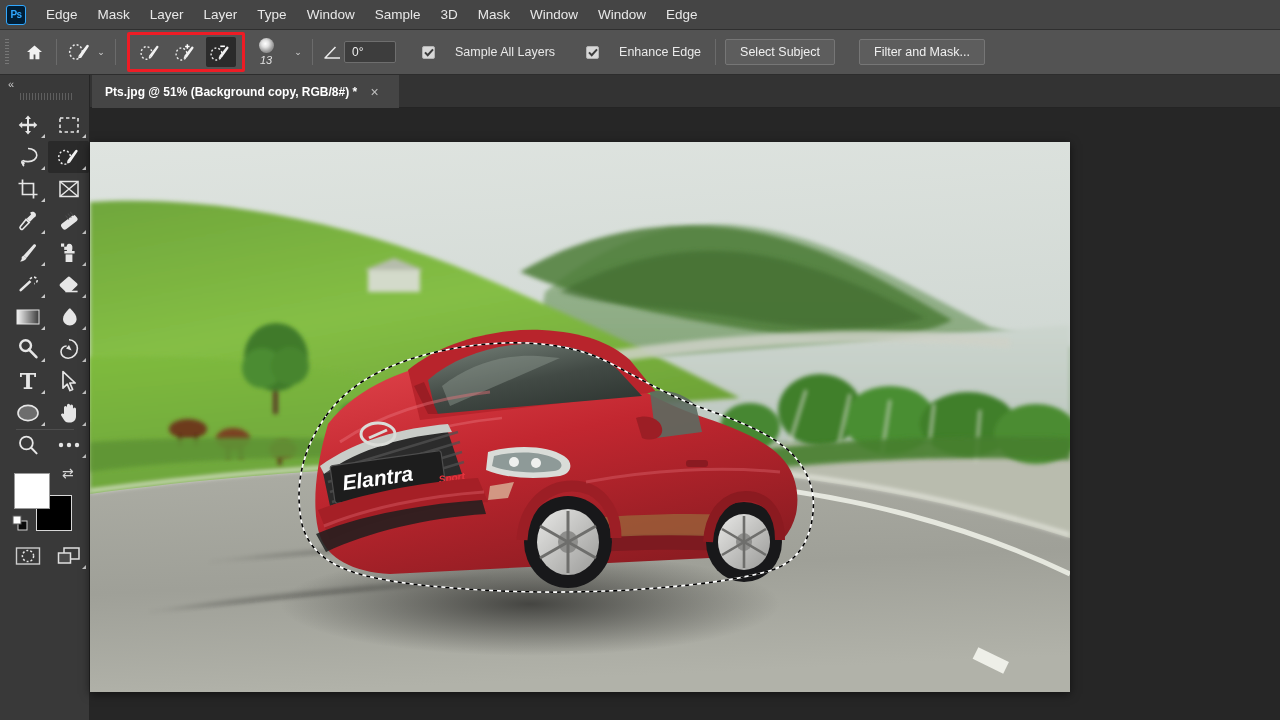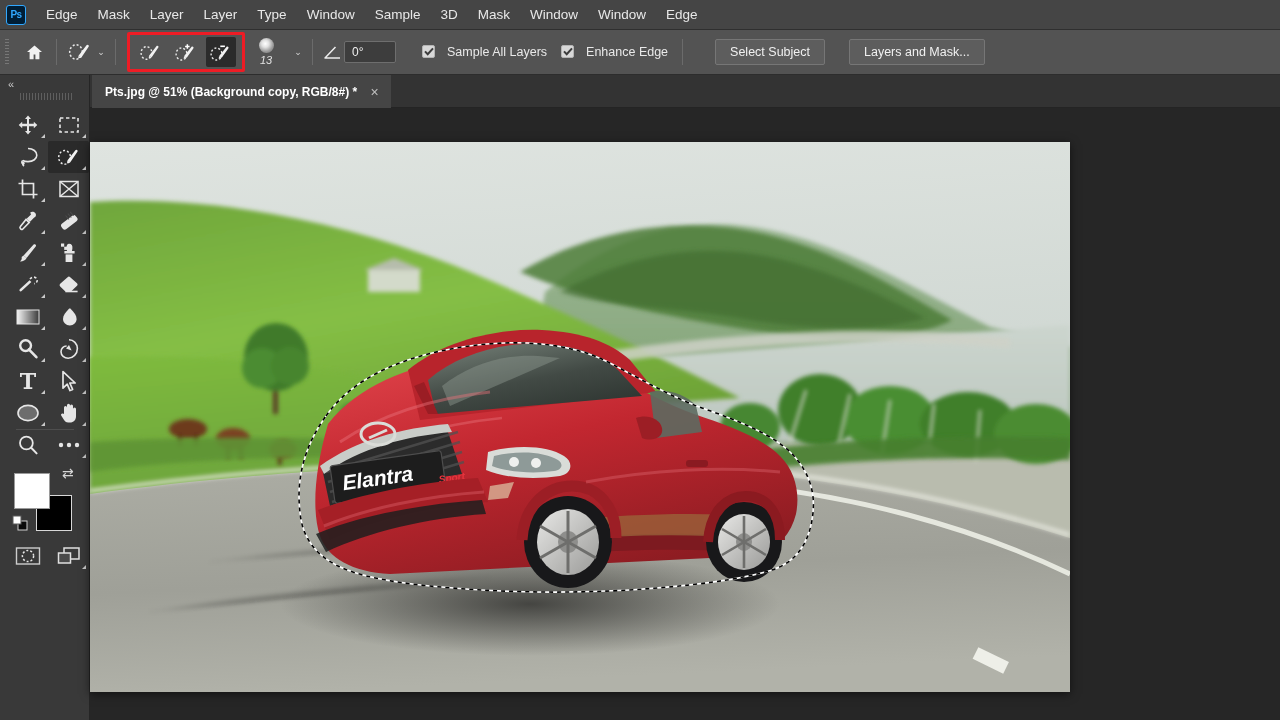--- a/index.html
+++ b/index.html
@@ -69,21 +69,21 @@
     background: radial-gradient(circle at 42% 38%, #ffffff 0%, #e2e2e2 28%, #9a9a9a 62%, #6a6a6a 100%);
   }
   #brush-size-label { color: #e3e3e3; font-size: 11px; margin-top: 1px; font-style: italic; }
   #angle-field {
     width: 52px; height: 22px; background: #3d3d3d;
     border: 1px solid #6e6e6e; border-radius: 2px;
     color: #efefef; font-size: 12px;
     display: flex; align-items: center; padding-left: 7px; flex: 0 0 auto;
   }
   .chk-wrap {
-    display: flex; gap: 12px; flex: 0 0 auto;
+    display: flex; align-items: center; gap: 20px; flex: 0 0 auto;
     margin-left: 4px;
   }
   .chk-box {
     width: 13px; height: 13px; background: #d8d8d8;
     border: 1px solid #b4b4b4; border-radius: 2px;
     display: flex; align-items: center; justify-content: center;
   }
   .chk-box svg { display: block; }
   .chk-label { color: #e9e9e9; font-size: 12.5px; white-space: nowrap; }
   .opt-push {
@@ -95,21 +95,21 @@
 
   
   #tabbar {
     position: absolute; left: 0; top: 75px; width: 1280px; height: 33px;
     background: #333333;
     border-bottom: 1px solid #242424;
   }
   #doc-tab {
     position: absolute; left: 92px; top: 0; height: 33px;
     background: #454545;
-    display: flex; align-items: center; padding: 0 10px 0 13px; gap: 11px;
+    display: flex; align-items: center; padding: 0 18px 0 13px; gap: 11px;
   }
   #doc-tab-title {
     color: #ffffff; font-size: 12px; font-weight: bold; white-space: nowrap;
   }
   #doc-tab-close {
     color: #bfbfbf; font-size: 14px; line-height: 1;
     width: 13px; text-align: center;
   }
 
   
@@ -280,33 +280,33 @@
 
   <div class="chk-wrap" style="margin-left:26px">
     <div class="chk-box">
       <svg width="10" height="9" viewBox="0 0 10 9">
         <path d="M1 4.4 L3.7 7.2 L9 1.3" fill="none" stroke="#3c3c3c" stroke-width="2"></path>
       </svg>
     </div>
     <div class="chk-label">Sample All Layers</div>
   </div>
 
-  <div class="chk-wrap" style="margin-left:14px">
+  <div class="chk-wrap" style="margin-left:31px">
     <div class="chk-box">
       <svg width="10" height="9" viewBox="0 0 10 9">
         <path d="M1 4.4 L3.7 7.2 L9 1.3" fill="none" stroke="#3c3c3c" stroke-width="2"></path>
       </svg>
     </div>
     <div class="chk-label">Enhance Edge</div>
   </div>
 
   <div class="opt-sep" style="margin-left:14px"></div>
 
-  <div class="opt-push" style="margin-left:25px">Select Subject</div>
-  <div class="opt-push" style="margin-left:24px">Layers and Mask...</div>
+  <div class="opt-push" style="margin-left:2px">Select Subject</div>
+  <div class="opt-push" style="margin-left:24px">Filter and Mask...</div>
 </div>
 
 <div id="tabbar">
   <div id="doc-tab">
     <span id="doc-tab-title">Pts.jpg @ 51% (Background copy, RGB/8#) *</span>
     <span id="doc-tab-close">×</span>
   </div>
 </div>
 
 <div id="workspace"></div>

